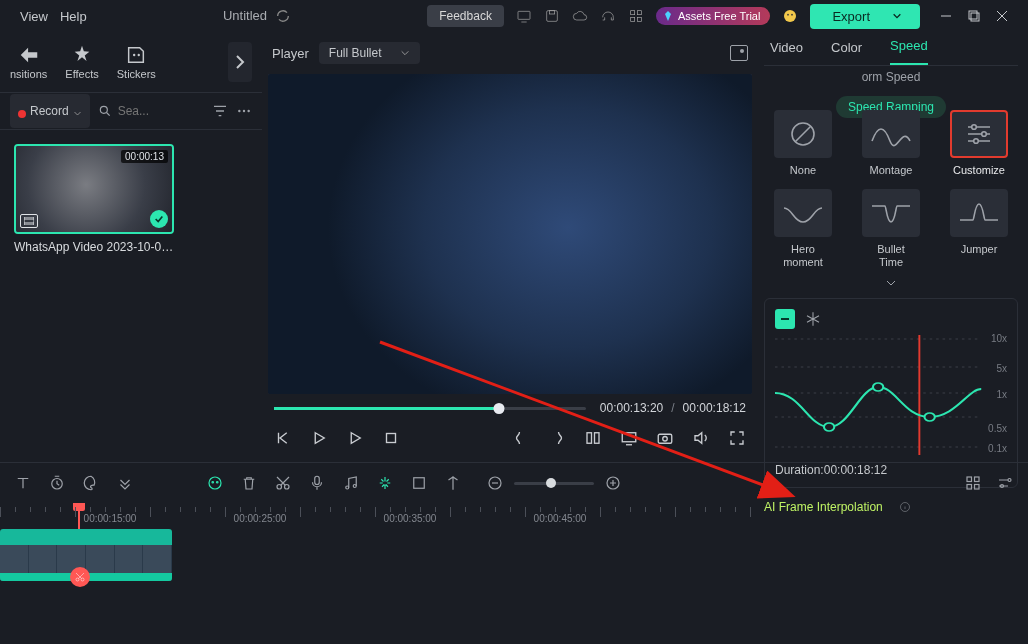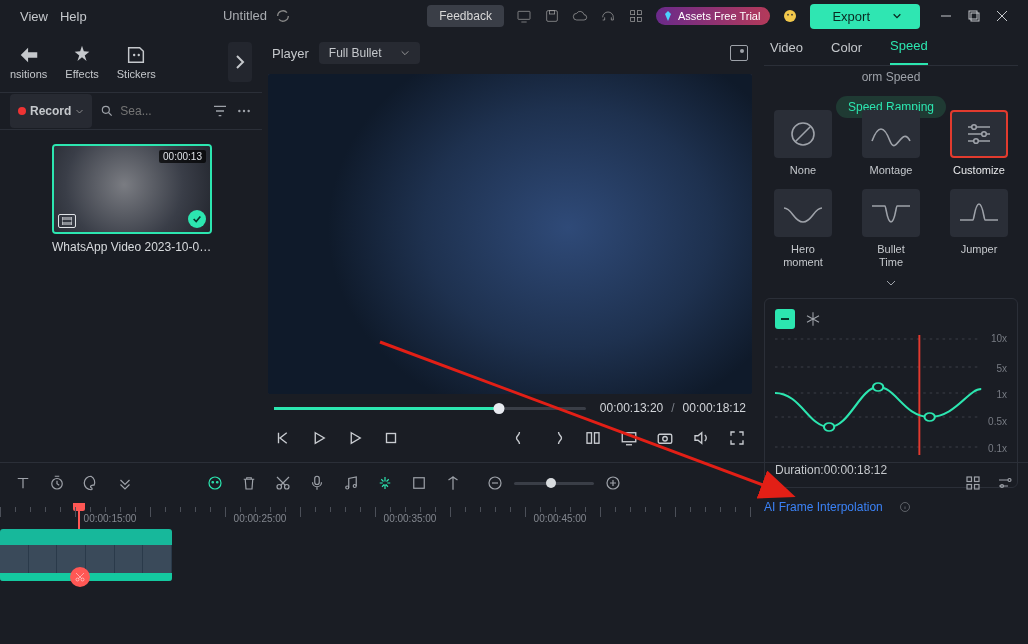--- a/index.html
+++ b/index.html
@@ -20,27 +20,27 @@
 .main { display:flex; height:430px; }
 
 
 .left-col { width:262px; background:#1a1d24; display:flex; flex-direction:column; }
 .left-tabs { height:60px; display:flex; align-items:center; gap:18px; padding:0 10px; position:relative; }
 .tab-col { display:flex; flex-direction:column; align-items:center; gap:2px; cursor:pointer; }
 .tab-col svg { width:22px; height:22px; fill:#c5c8cc; }
 .tab-col span { font-size:11px; color:#c5c8cc; }
 .chev-r { margin-left:auto; width:24px; height:40px; display:flex; align-items:center; justify-content:center; cursor:pointer; background:#23262e; border-radius:4px; }
 .left-toolbar { height:38px; display:flex; align-items:center; gap:8px; padding:0 10px; border-top:1px solid #2b2f38; border-bottom:1px solid #2b2f38; }
-.rec-btn { background:#272a32; border-radius:4px; padding:10px 8px; display:flex; align-items:center; gap:4px; font-size:12px; cursor:pointer;font-weight:bold; }
+.rec-btn { background:#272a32; border-radius:4px; padding:10px 8px; display:flex; align-items:flex-end; gap:4px; font-size:12px; cursor:pointer; }
 .rec-dot { width:8px; height:8px; border-radius:50%; background:#e33; }
 .search-box { flex:1; display:flex; align-items:center; gap:6px; background:transparent; }
 .search-box input { background:transparent; border:none; outline:none; color:#c5c8cc; font-size:12px; width:60px; }
 .filter-icn, .more-icn { width:16px; height:16px; cursor:pointer; fill:#9ea2a9; }
 .media-area { flex:1; padding:14px 14px; }
-.thumb { width:160px;margin-left:38px; }
+.thumb { width:160px; }
 .thumb-img { width:160px; height:90px; border:2px solid #2ce6b0; border-radius:4px; position:relative; background:#3a4050; overflow:hidden; }
 .thumb-img .badge-time { position:absolute; top:4px; right:4px; background:rgba(0,0,0,.7); color:#dfe2e6; font-size:10px; padding:1px 4px; border-radius:2px; }
 .thumb-img .badge-type { position:absolute; bottom:4px; left:4px; width:18px; height:14px; border:1px solid #dfe2e6; border-radius:2px; display:flex; align-items:center; justify-content:center; }
 .thumb-img .badge-check { position:absolute; bottom:4px; right:4px; width:18px; height:18px; border-radius:50%; background:#2ce6b0; display:flex; align-items:center; justify-content:center; }
 .thumb-title { margin-top:6px; font-size:12px; color:#d8dbde; white-space:nowrap; overflow:hidden; text-overflow:ellipsis; }
 
 
 .player-col { width:496px; display:flex; flex-direction:column; padding:6px 6px 4px 6px; }
 .player-head { height:30px; display:flex; align-items:center; gap:10px; padding:0 4px; }
 .player-head .lbl { font-size:13px; color:#c5c8cc; }
@@ -79,21 +79,21 @@
 .preset svg { stroke:#9ea2a9; fill:none; stroke-width:1.6; }
 .expand { height:18px; display:flex; align-items:center; justify-content:center; cursor:pointer; color:#9ea2a9; }
 .ramp-panel { margin-top:10px; background:transparent; border:1px solid #2b2f38; border-radius:6px; padding:10px; }
 .ramp-top { display:flex; align-items:center; gap:10px; margin-bottom:6px; }
 .sq-btn { width:20px; height:20px; border-radius:3px; background:#2ce6b0; display:flex; align-items:center; justify-content:center; cursor:pointer; }
 .snow { width:16px; height:16px; }
 .ramp-graph { height:120px; position:relative; }
 .ramp-graph .ylab { position:absolute; right:0; font-size:10px; color:#777b83; }
 .ramp-graph svg { position:absolute; left:0; top:0; width:100%; height:100%; }
 .dur { margin-top:8px; font-size:12px; color:#c5c8cc; }
-.ai-row { margin-top:12px; font-size:12px; color:#3b82f6; display:flex; align-items:center; gap:16px; }
+.ai-row { margin-top:12px; font-size:12px; color:#bef264; display:flex; align-items:center; gap:16px; }
 
 
 .bottom { height:180px; border-top:1px solid #2b2f38; }
 .tl-toolbar { height:40px; display:flex; align-items:center; gap:16px; padding:0 14px; }
 .tl-toolbar svg { width:18px; height:18px; fill:none; stroke:#9ea2a9; stroke-width:1.6; cursor:pointer; }
 .tl-toolbar .accent { stroke:#2ce6b0; }
 .tl-toolbar .zoom { display:flex; align-items:center; gap:10px; margin-left:8px; }
 .tl-toolbar .zoom .bar { width:80px; height:3px; background:#3a3e47; border-radius:2px; position:relative; }
 .tl-toolbar .zoom .knob { position:absolute; left:40%; top:-4px; width:10px; height:10px; border-radius:50%; background:#d8dbde; }
 .tl-toolbar .rght { margin-left:auto; display:flex; gap:14px; }
@@ -400,21 +400,21 @@
             </svg>
         </span>
         <svg class="snow" viewBox="0 0 24 24">
             <path d="M12 2v20M3 7l18 10M3 17L21 7" stroke="#9ea2a9" fill="none" stroke-width="1.6"></path>
           </svg>
       </div>
       <div class="ramp-graph">
         <span class="ylab" style="top:-2px">10x</span>
         <span class="ylab" style="top:28px">5x</span>
         <span class="ylab" style="top:54px">1x</span>
-        <span class="ylab" style="top:81px">0.5x</span>
+        <span class="ylab" style="top:88px">0.5x</span>
         <span class="ylab" style="top:108px">0.1x</span>
         <svg viewBox="0 0 180 120" preserveAspectRatio="none">
           <g stroke="#3a3e47" stroke-dasharray="2 3">
             <line x1="0" y1="4" x2="160" y2="4"></line>
               <line x1="0" y1="32" x2="160" y2="32"></line>
             <line x1="0" y1="58" x2="160" y2="58"></line>
               <line x1="0" y1="82" x2="160" y2="82"></line>
             <line x1="0" y1="112" x2="160" y2="112"></line>
           </g>
           <line x1="112" y1="0" x2="112" y2="120" stroke="#e33a2f" stroke-width="1.5"></line>

